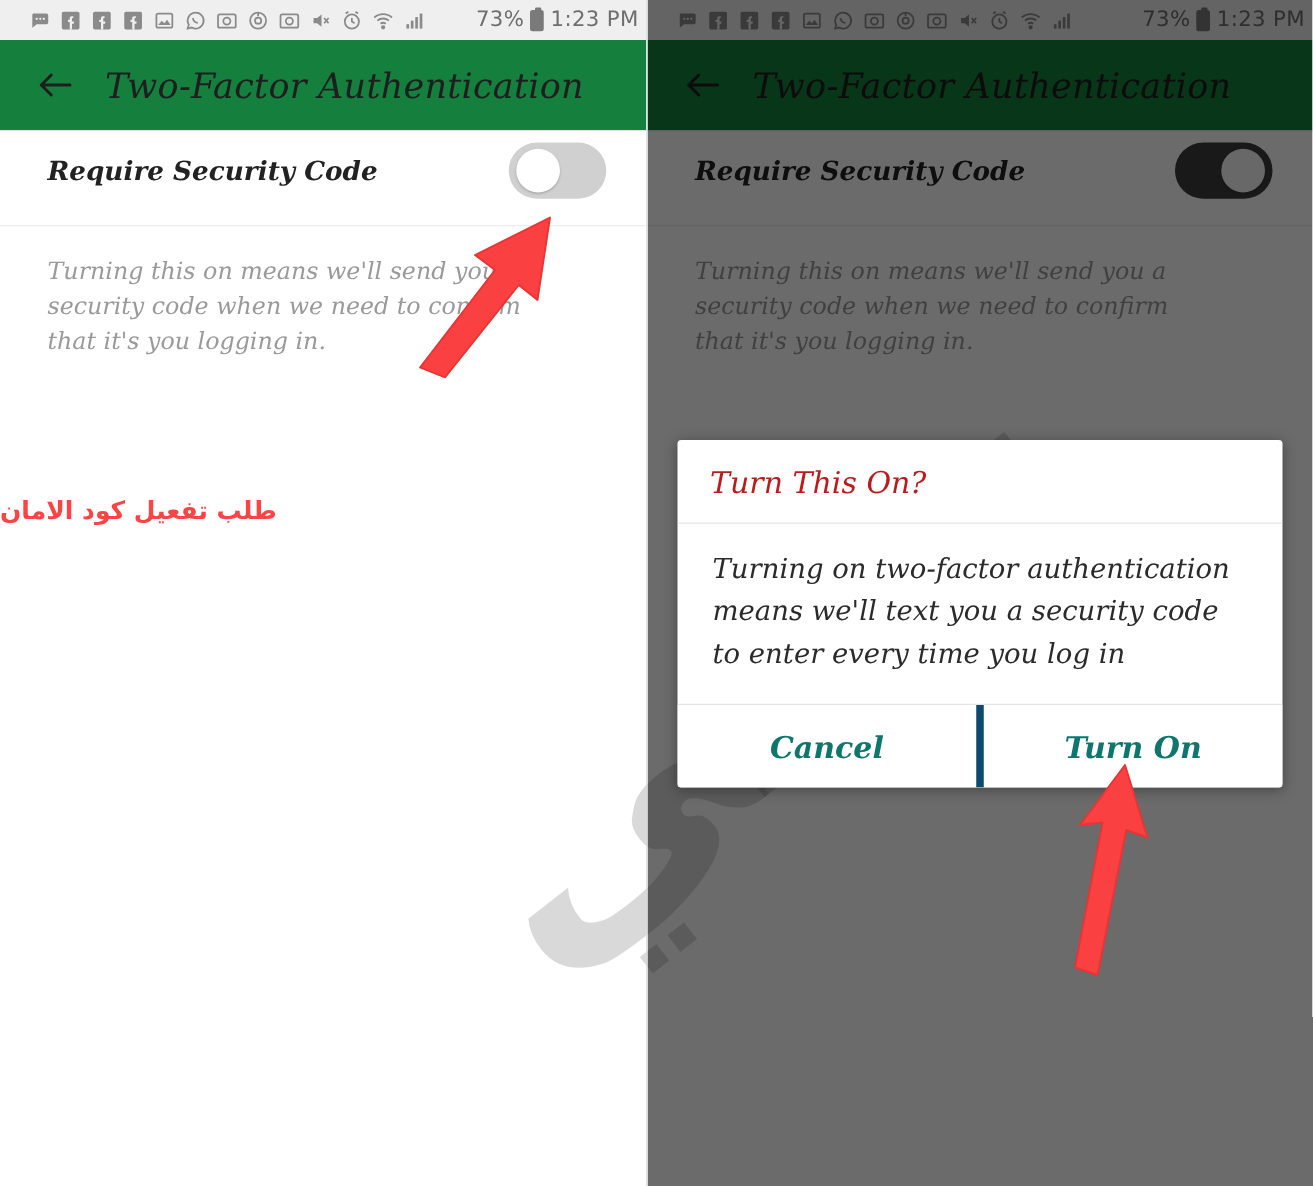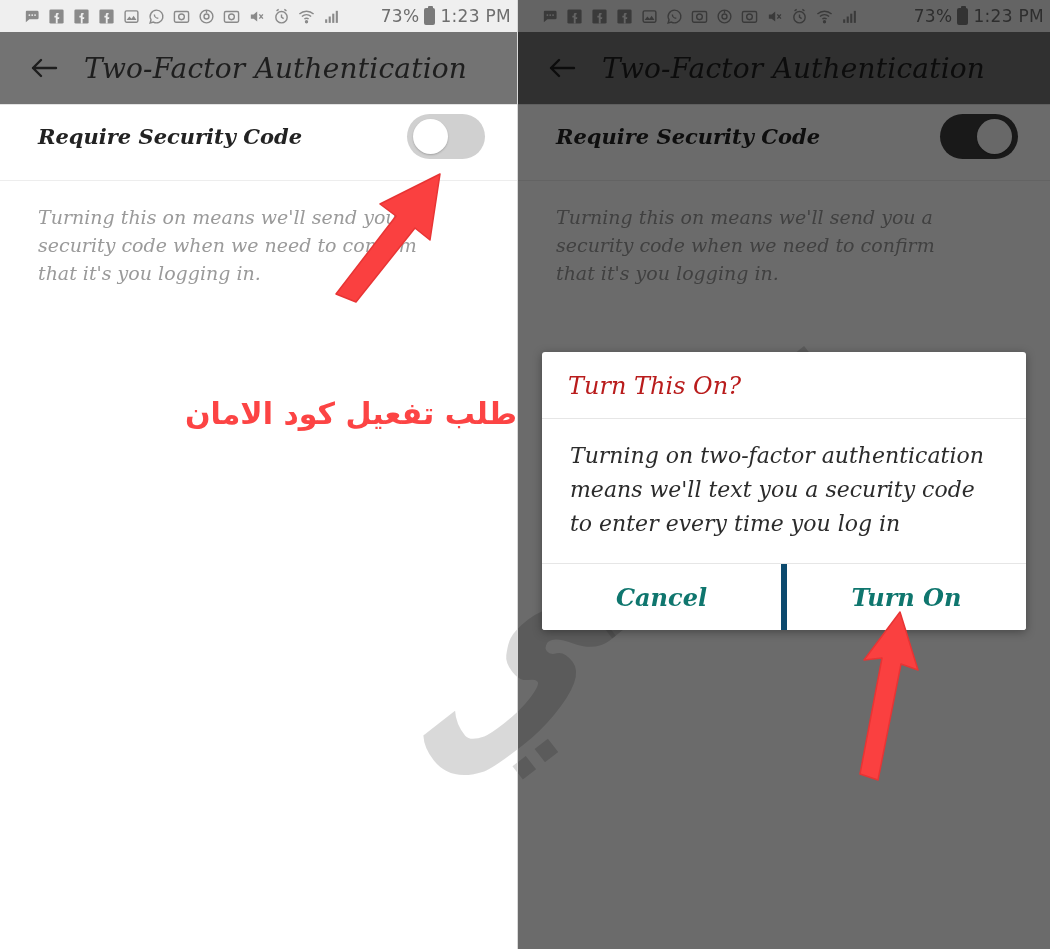--- a/index.html
+++ b/index.html
@@ -38,21 +38,21 @@
     width: 11px; height: 17px; border: 2px solid #7a7a7a; border-radius: 2px;
     position: relative; background: #7a7a7a;
   }
   .sb-batt::before{
     content:""; position:absolute; top:-4px; left:2px; width:5px; height:3px;
     background:#7a7a7a; border-radius:1px;
   }
 
   
   .appbar {
-    position: relative; height: 73px; background: #737373;
+    position: relative; height: 73px; background: #15803d;
     display: flex; align-items: center; padding-left: 22px;
     border-bottom: 1px solid #e3e3e3;
   }
   .back-arrow {
     width: 44px; height: 44px; display: flex; align-items: center; justify-content: center;
     cursor: pointer; flex: none;
   }
   .back-arrow svg { width: 30px; height: 26px; display: block; }
   .appbar-title {
     margin-left: 18px;
@@ -90,23 +90,23 @@
 
   .setting-desc {
     padding: 22px 40px 0 38px;
     font-family: "DejaVu Serif", serif; font-style: italic;
     font-size: 19px; line-height: 28px; color: #9a9a9a; max-width: 470px;
   }
 
   
   .arabic-caption {
     position: absolute; left: 0; right: 0; top: 396px;
-    text-align: right; direction: rtl;
+    text-align: left; direction: rtl;
     font-family: "DejaVu Sans", sans-serif; font-weight: bold;
-    font-size: 30px; color: #fc4444; letter-spacing: 0px;
+    font-size: 20px; color: #fc4444; letter-spacing: 0px;
   }
 
   
   .dim {
     position: absolute; left: 0; top: 0; width: 532px; height: 949px;
     background: rgba(0,0,0,0.58); z-index: 20; pointer-events: none;
   }
 
   
   .dialog {

